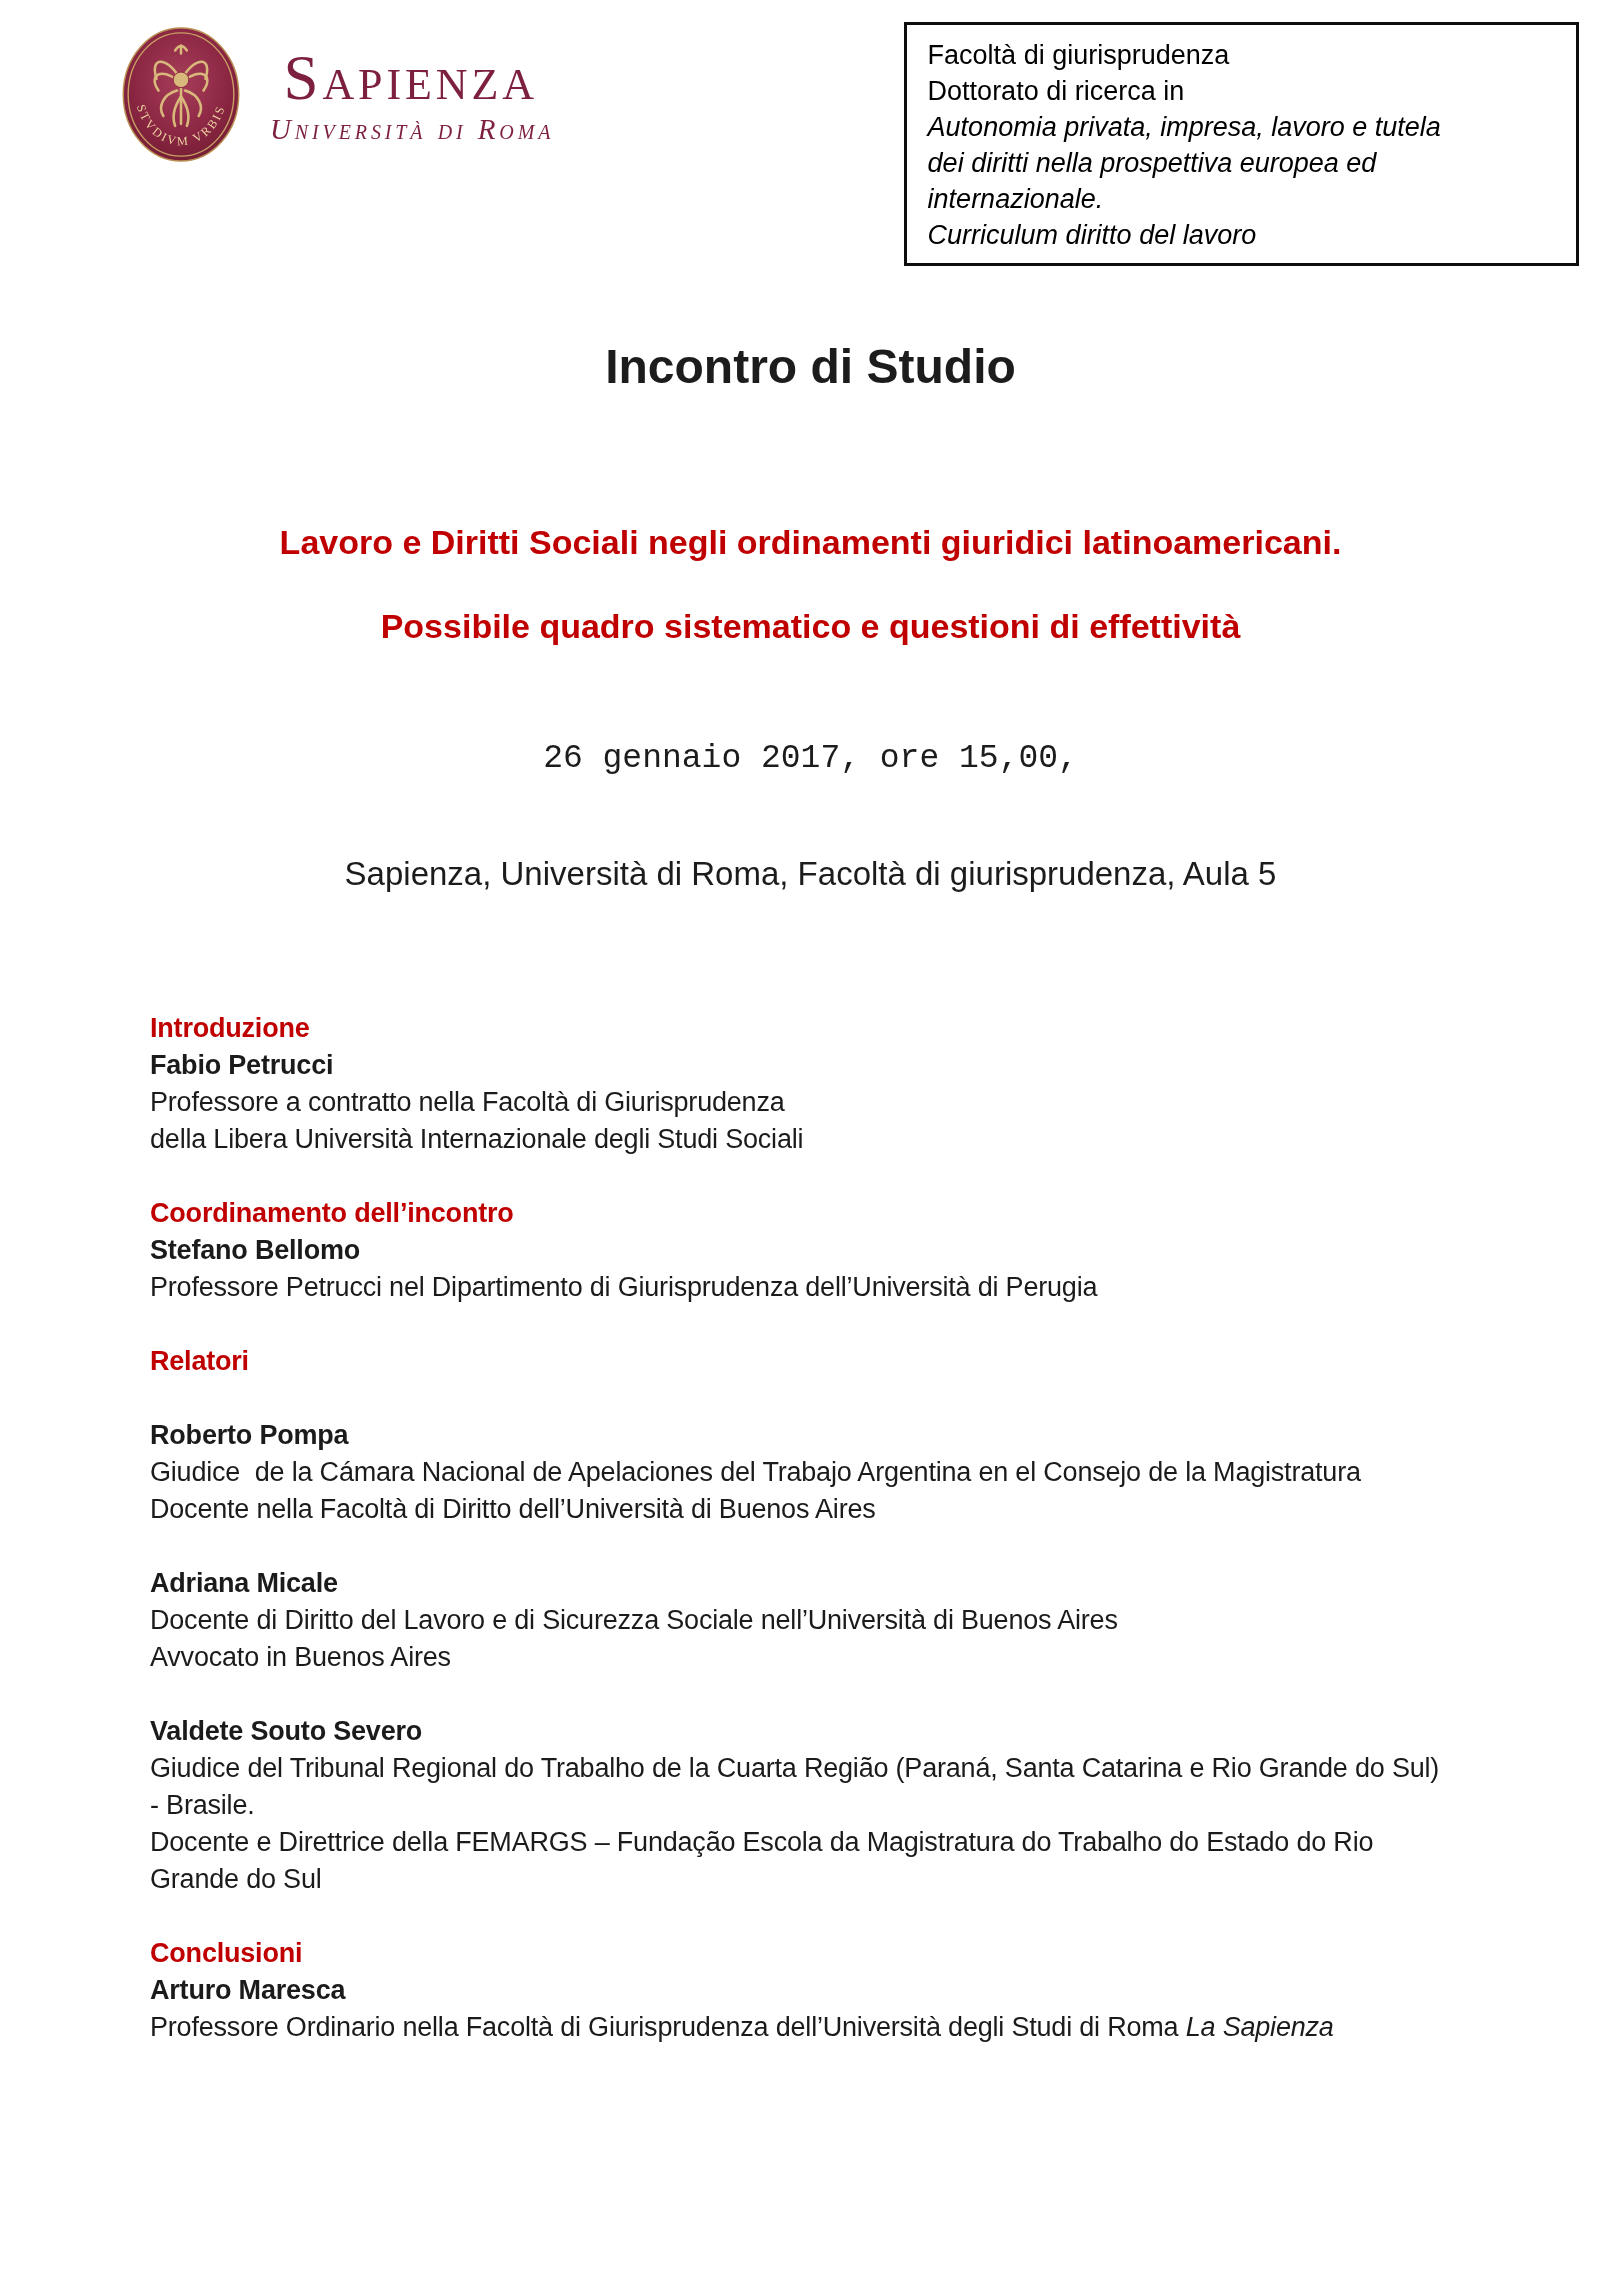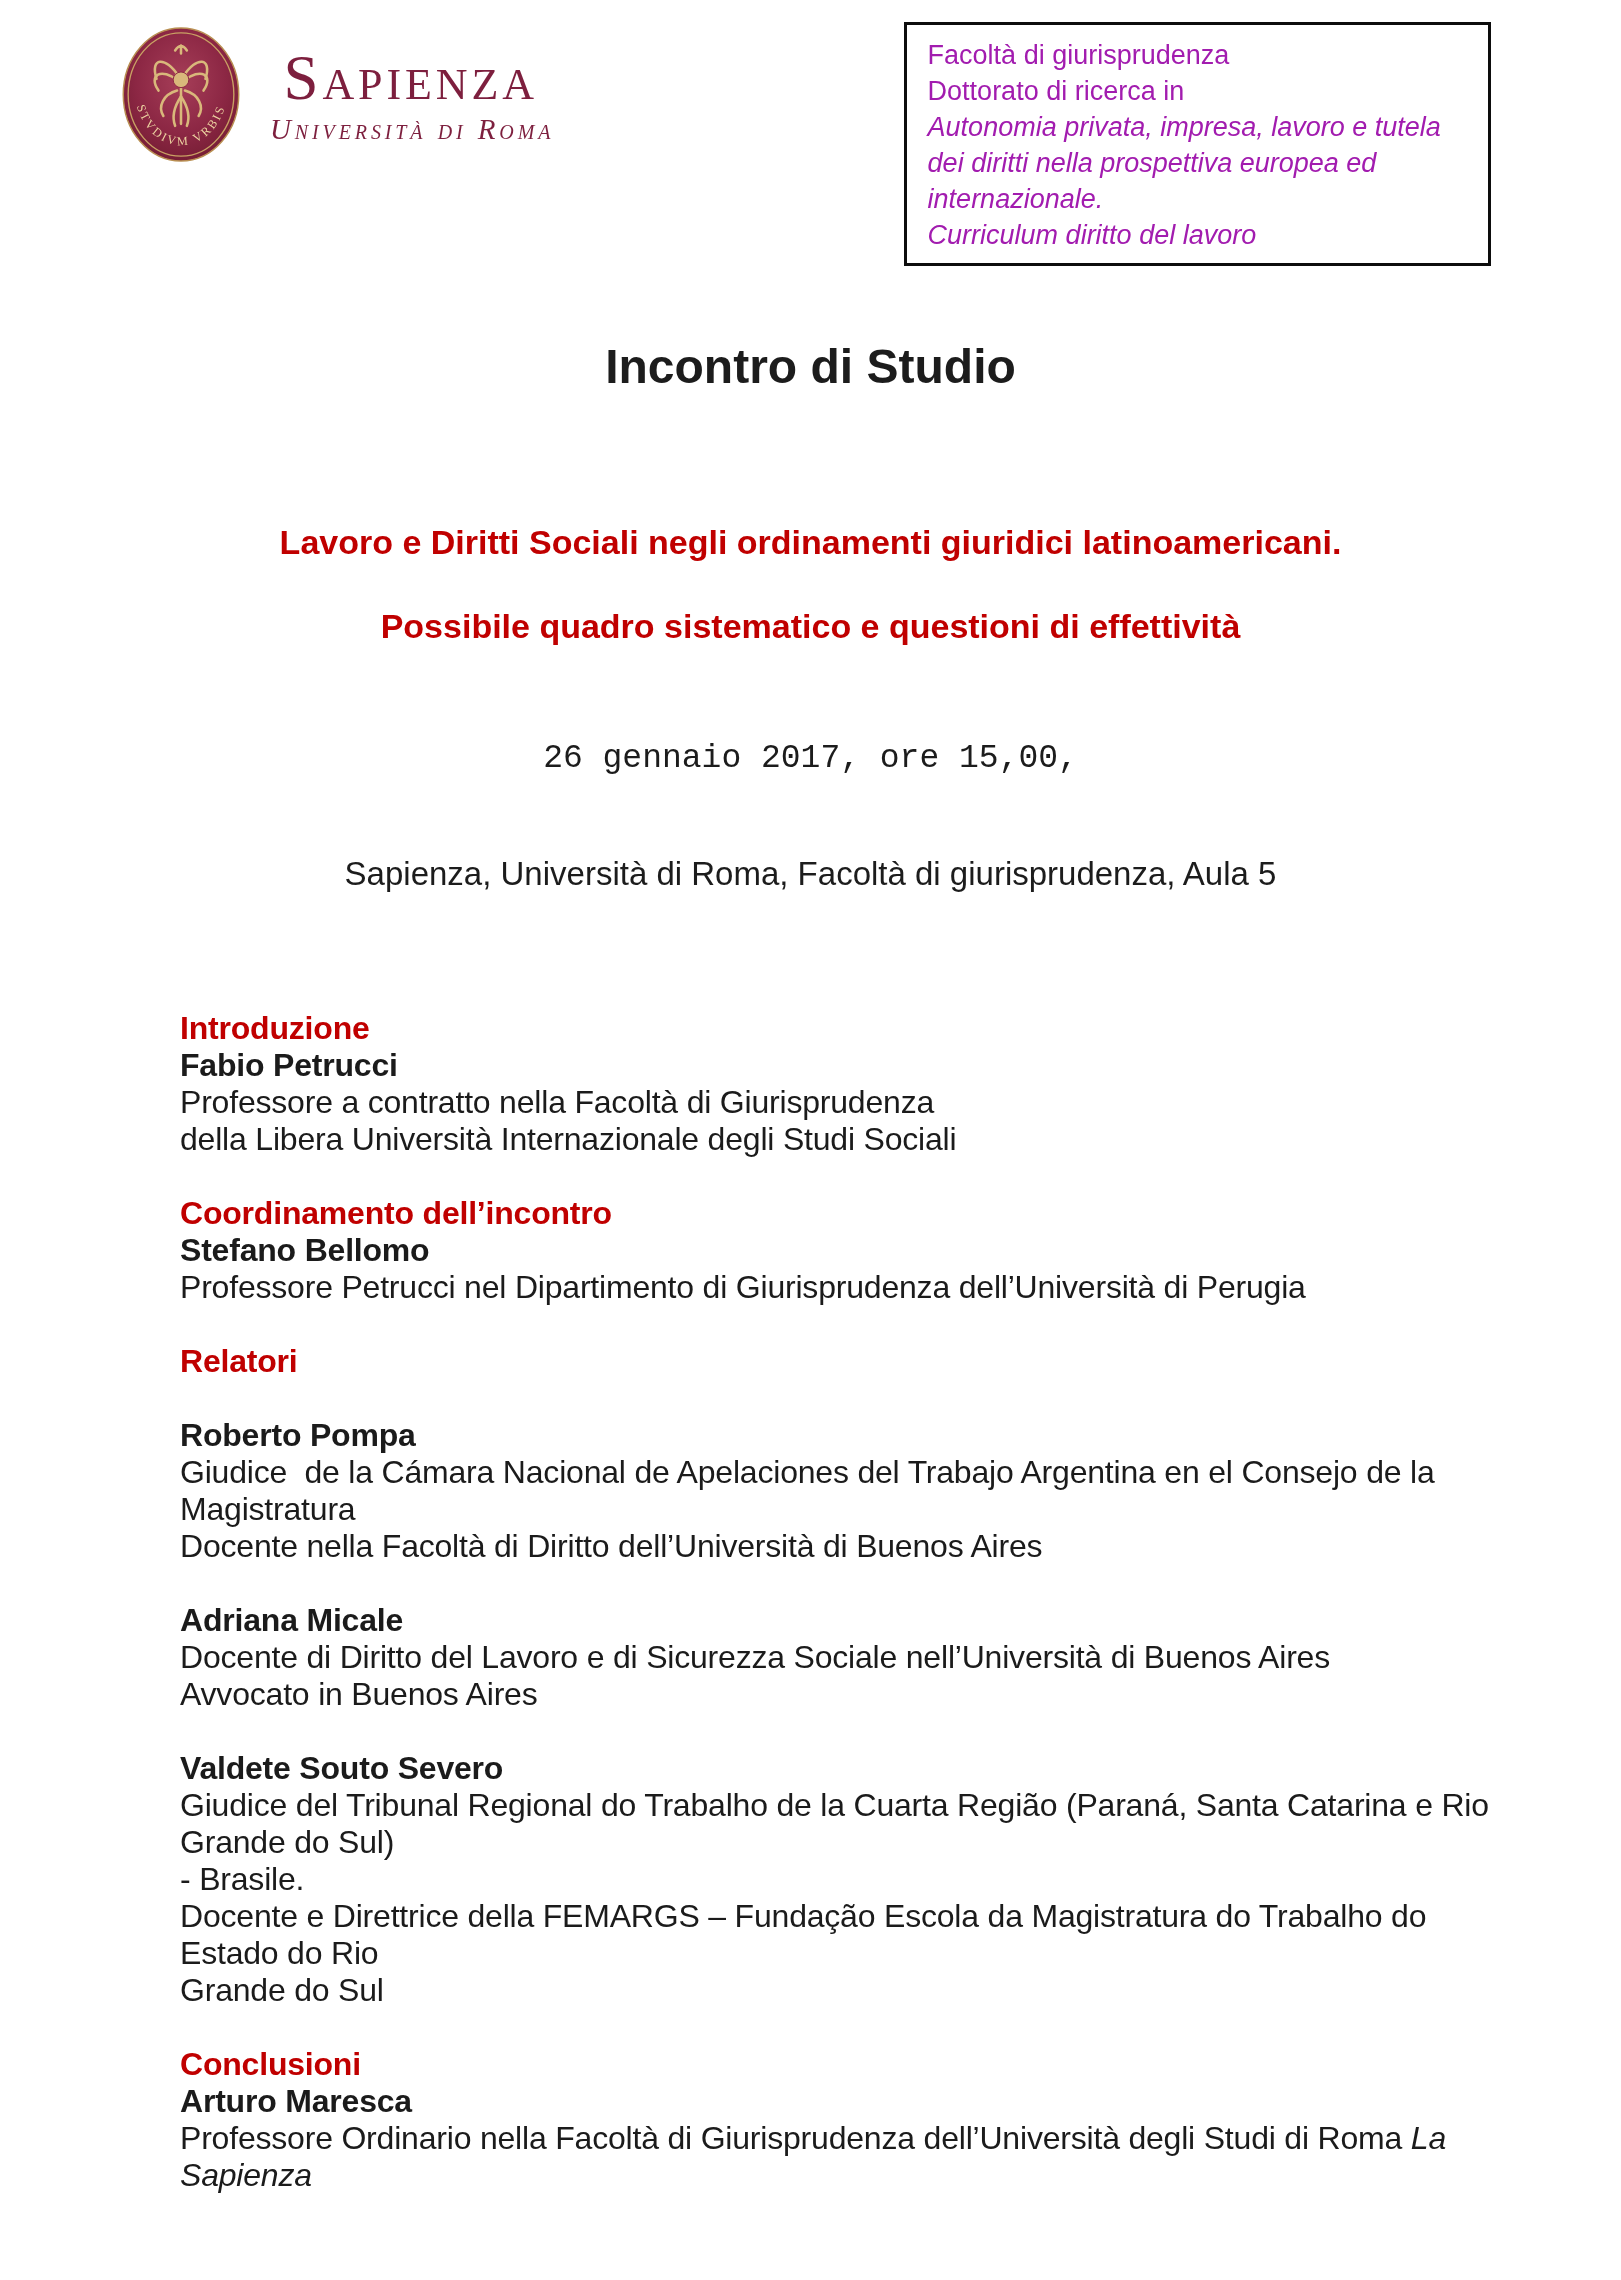--- a/index.html
+++ b/index.html
@@ -44,27 +44,27 @@
     margin-top: 5.9px;
     margin-left: 2.9px;
     font-style: italic;
   }
 
   
   .info-box {
     position: absolute;
     left: 904px;
     top: 21.6px;
-    width: 587px;
+    width: 675px;
     min-height: 238px;
     border: 3.9px solid #0d0d0d;
     padding: 12.7px 17.6px 9.8px 20.6px;
     font-size: 27px;
     line-height: 36px;
-    color: #a21caf;
+    color: #000000;
   }
   .info-line.italic { font-style: italic; }
 
   
   .kicker {
     position: absolute;
     top: 339px;
     left: 0;
     width: 100%;
     text-align: center;
@@ -92,25 +92,24 @@
   }
   .event-when  { top: 740px; font-family: Liberation Mono, monospace; }
   .event-where { top: 855px; }
 
   
   .program {
     position: absolute;
     left: 150px;
     top: 1010px;
     width: 1338px;
-    font-size: 32px;
+    font-size: 27px;
     line-height: 37px;
     letter-spacing: -0.2px;
     color: #1b1b1b;
-    margin-left: 30px;
   }
   .section { margin-top: 37px; }
   .section:first-child { margin-top: 0; }
   .section-heading { font-weight: bold; }
   .section.spaced .person { margin-top: 37px; }
   .person-name { font-weight: bold; }
   .person-line { white-space: pre-wrap; }
   .person-line em { font-style: italic; }
 </style>
 </head>

